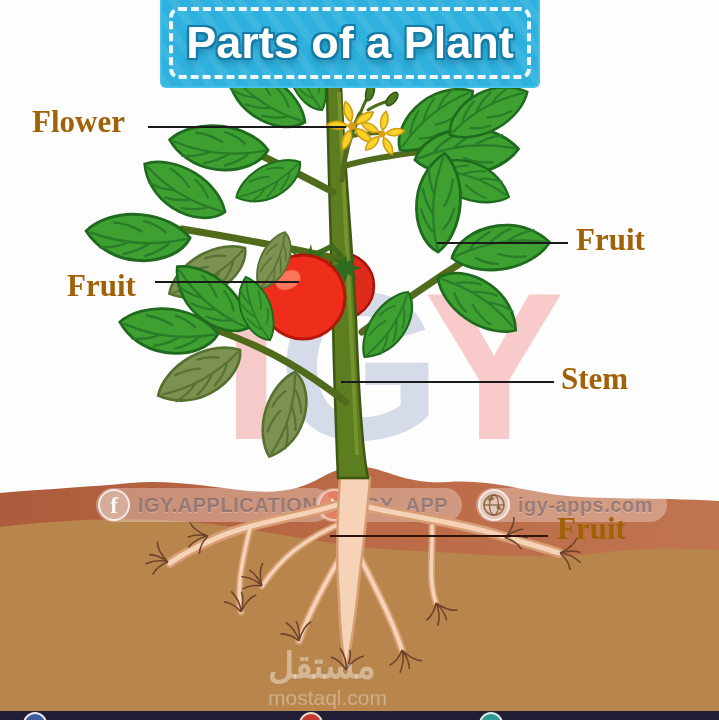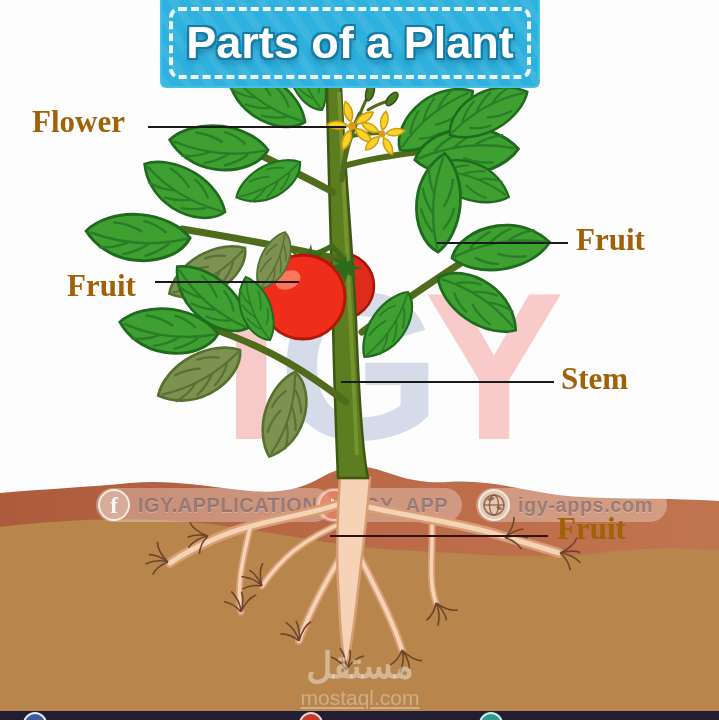--- a/index.html
+++ b/index.html
@@ -58,23 +58,23 @@
     position:absolute;left:7px;right:7px;top:7px;bottom:7px;
     border:4px dashed rgba(255,255,255,.92);border-radius:10px;pointer-events:none;
   }
   .banner-title{
     position:relative;color:#fff;font-weight:700;font-size:45px;letter-spacing:0;
     font-family:"Liberation Sans",sans-serif;
     text-shadow:2px 2px 0 #147ca6,-2px 2px 0 #147ca6,2px -2px 0 #147ca6,-2px -2px 0 #147ca6,0 5px 7px rgba(0,60,90,.45);
   }
 
   
-  .mostaql{position:absolute;left:268px;top:646px;width:184px;text-align:center;line-height:1.1;}
+  .mostaql{position:absolute;left:268px;top:646px;width:184px;text-align:left;line-height:1.1;}
   .mostaql-ar{font-size:36px;font-weight:700;color:rgba(255,255,255,.40);}
-  .mostaql-dom{font-size:21px;font-weight:400;color:rgba(255,255,255,.32);text-decoration:underline;}
+  .mostaql-dom{font-size:21px;font-weight:400;color:rgba(255,255,255,.32);}
 </style>
 </head>
 <body>
 
 <div id="stage">
 
   <div>
     <span class="igy-letter igy-i">I</span>
     <span class="igy-letter igy-g">G</span>
     <span class="igy-letter igy-y">Y</span>

